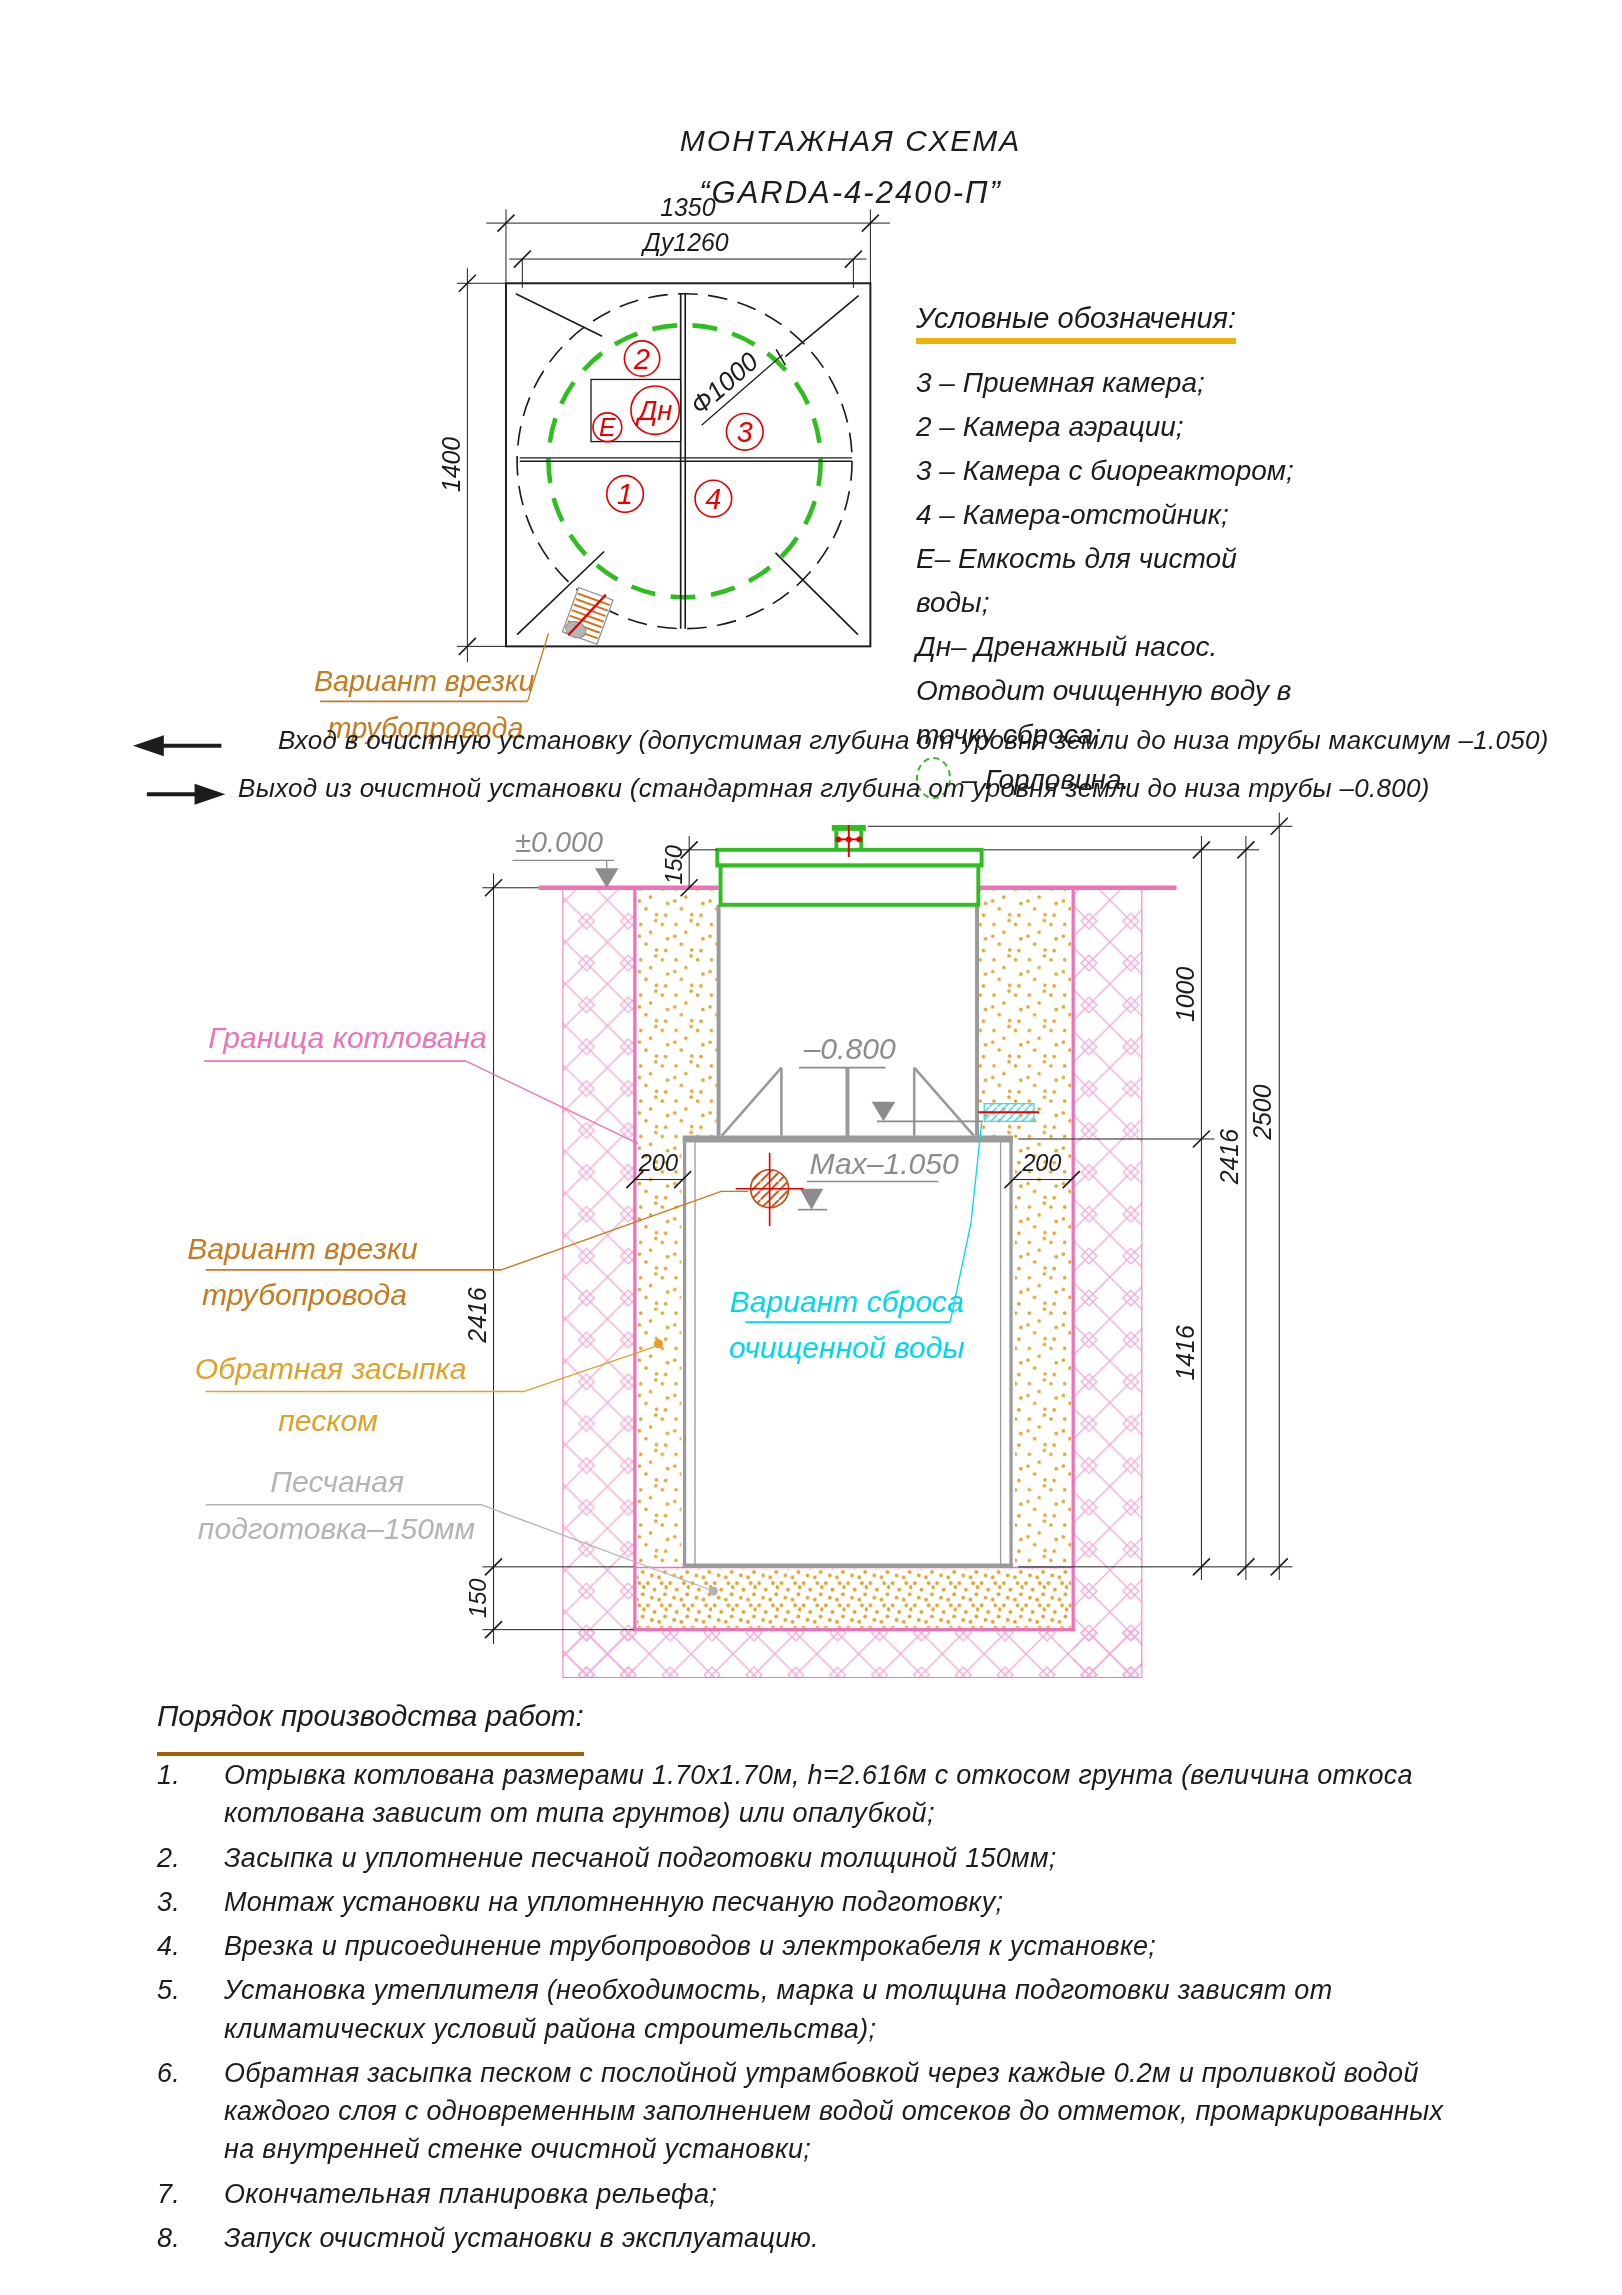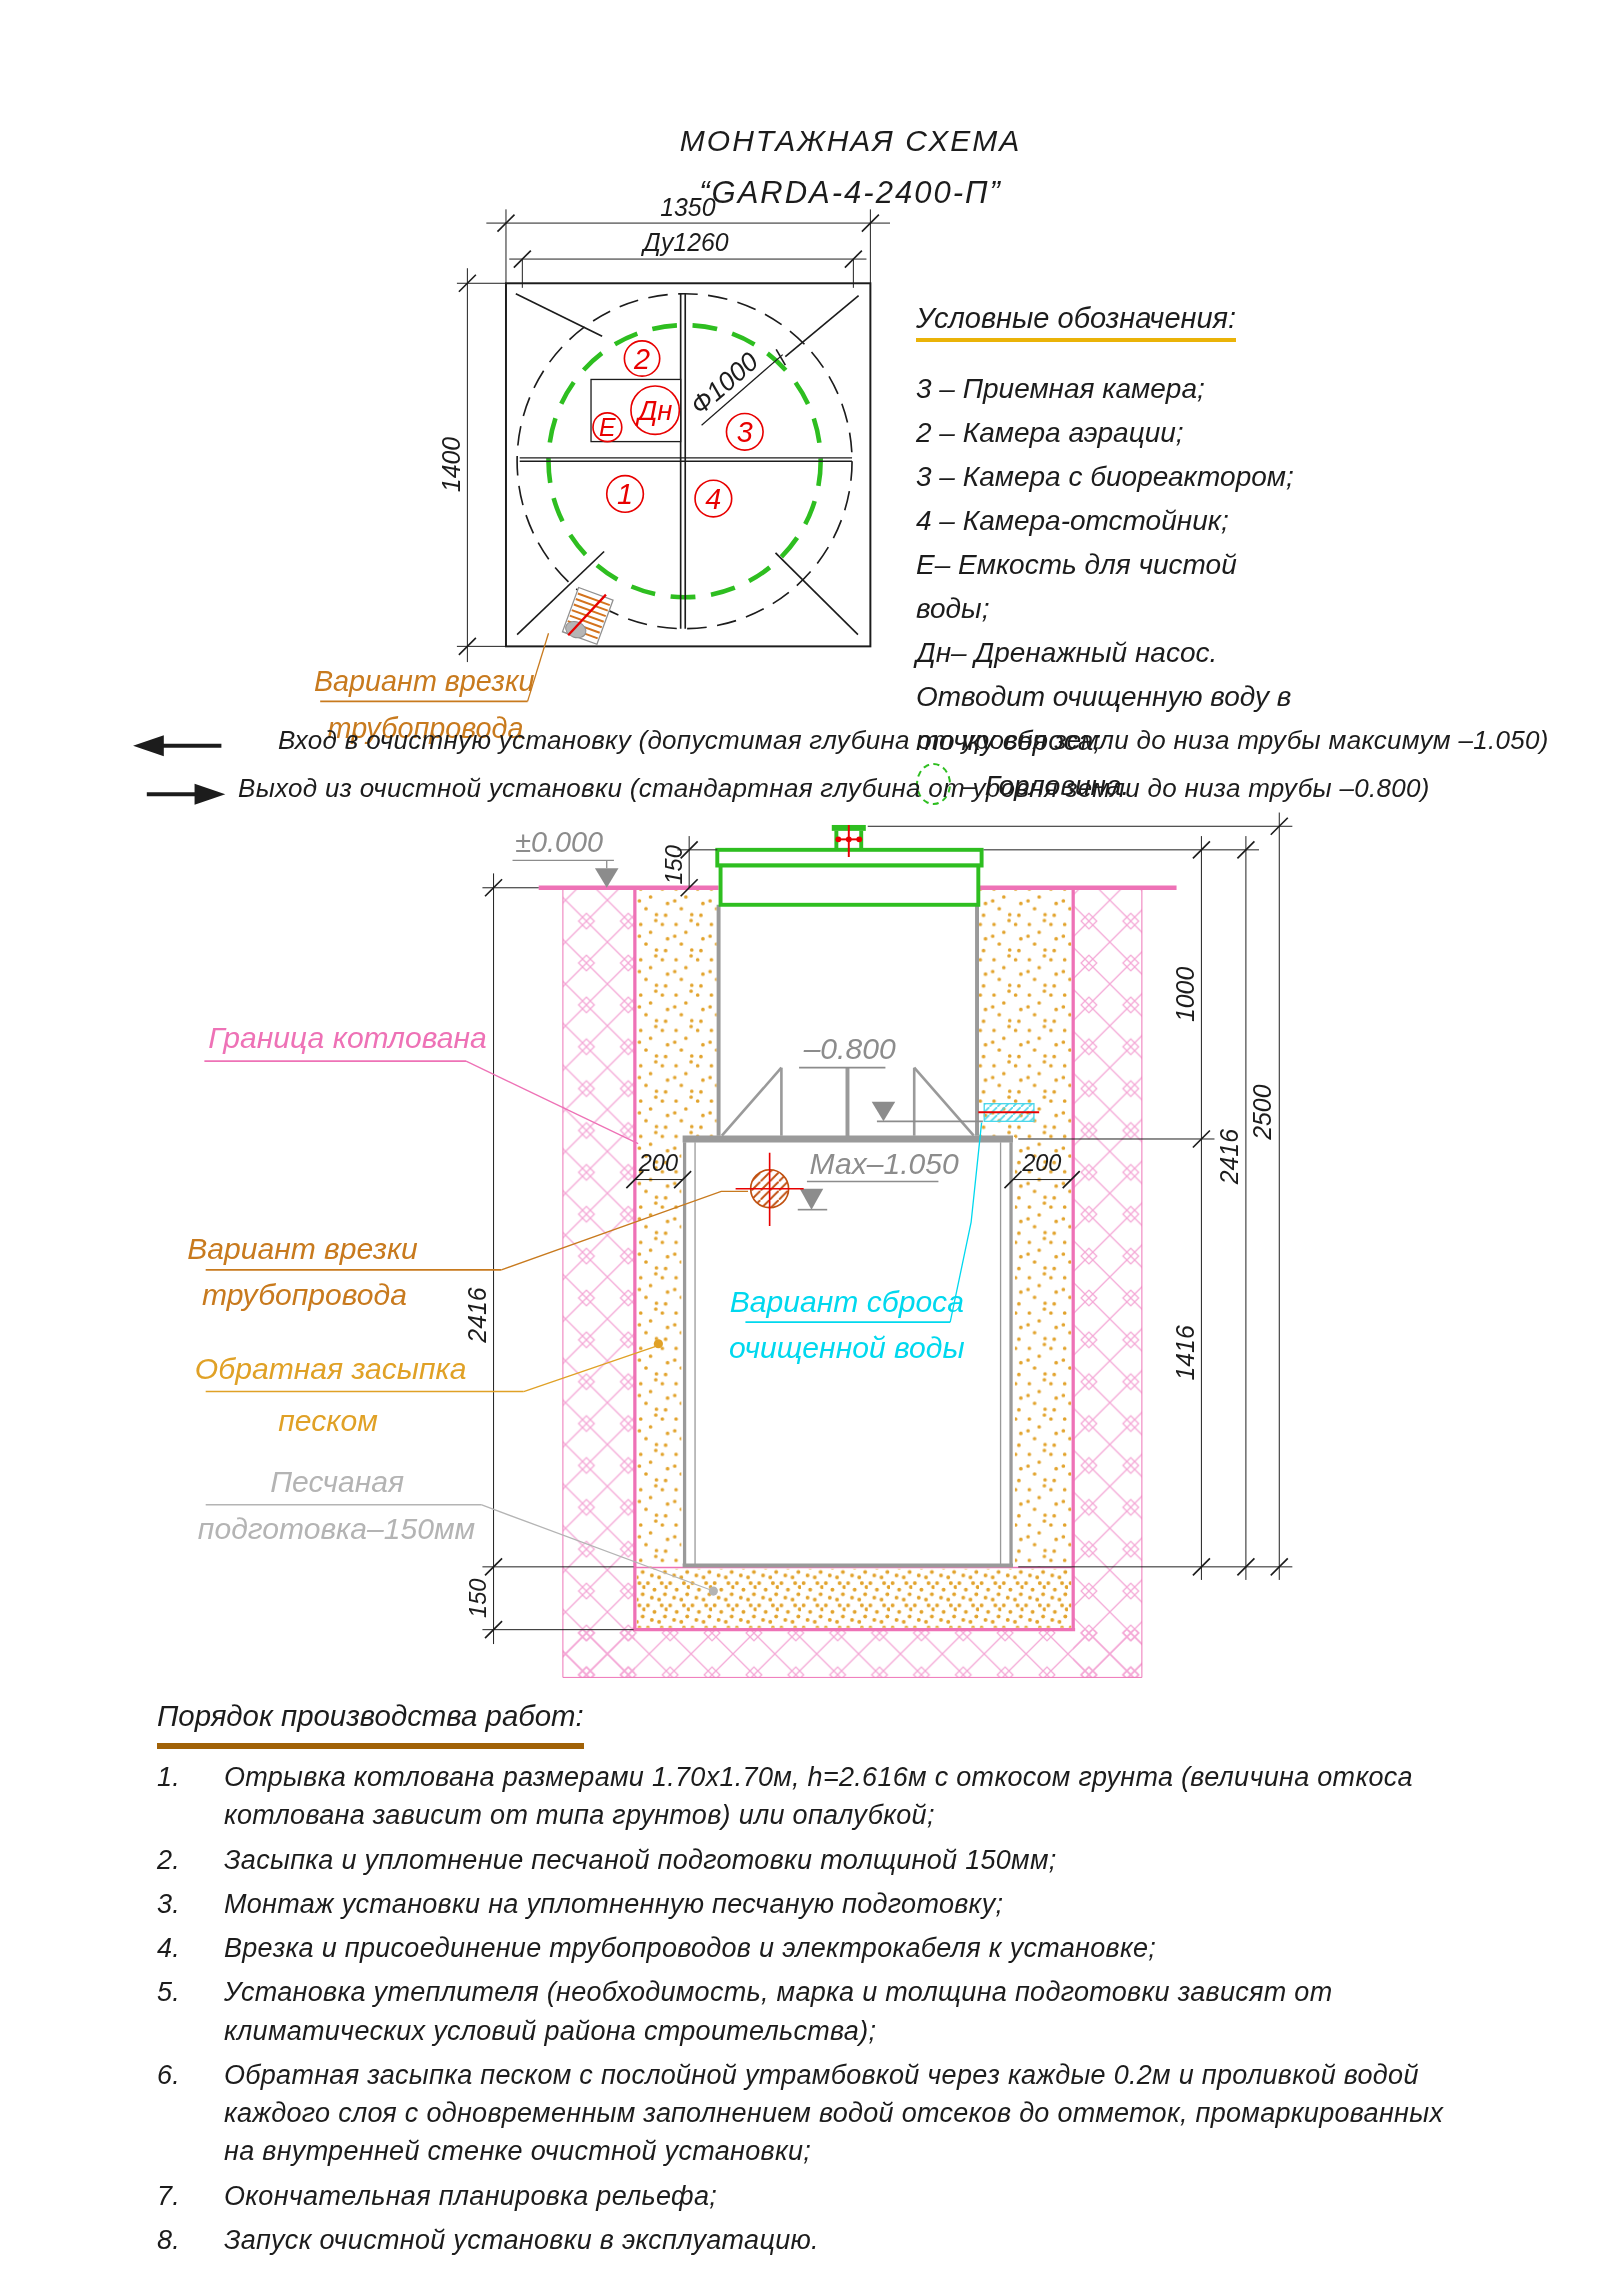--- a/index.html
+++ b/index.html
@@ -7,28 +7,28 @@
     position:relative;width:1623px;height:2295px;background:#ffffff;overflow:hidden;
     font-family:"Liberation Sans",sans-serif;font-style:italic;color:#1c1c1c;
   }
   .abs{position:absolute;}
   svg{position:absolute;left:0;top:0;}
   svg text{font-family:"Liberation Sans",sans-serif;font-style:italic;}
   .title-block{left:445px;top:126px;width:811px;text-align:center;line-height:1.0;}
   .title-block .t1{font-size:30px;letter-spacing:2px;}
   .title-block .t2{font-size:31px;letter-spacing:2px;margin-top:21px;}
   .legend{left:916px;top:302px;width:386px;font-size:28px;}
-  .legend .legend-title{display:inline-block;border-bottom:4px solid #eab308;padding-bottom:3.3px;margin-bottom:25px;font-size:29px;}
+  .legend .legend-title{display:inline-block;border-bottom:6px solid #eab308;padding-bottom:3.3px;margin-bottom:17px;font-size:29px;}
   .legend .li{line-height:44px;}
   .neck-icon{display:inline-block;width:31px;height:38px;border:2.6px dashed #2ebe20;border-radius:50%;vertical-align:-10.5px;margin-right:10.5px;}
   .io-note{font-size:26px;white-space:nowrap;letter-spacing:0.3px;}
   .io-in{left:238px;top:725px;margin-left:40px;}
   .io-out{left:238px;top:773px;}
   .worklist{left:157px;top:1699px;width:1302px;}
-  .worklist .wl-title{display:inline-block;font-size:29.4px;border-bottom:6px solid #a16207;padding-bottom:10px;margin-bottom:9px;}
+  .worklist .wl-title{display:inline-block;font-size:29.4px;border-bottom:4px solid #a16207;padding-bottom:19px;margin-bottom:0;}
   .wl-item{display:flex;font-size:27px;line-height:1.42;margin-bottom:5.9px;letter-spacing:0.3px;}
   .wl-num{width:67px;flex:0 0 67px;}
   .wl-text{flex:1;}
 </style>
 </head>
 <body>
 
 <div class="page">
 
 <svg width="1623" height="2295" viewBox="0 0 2480 3508">

